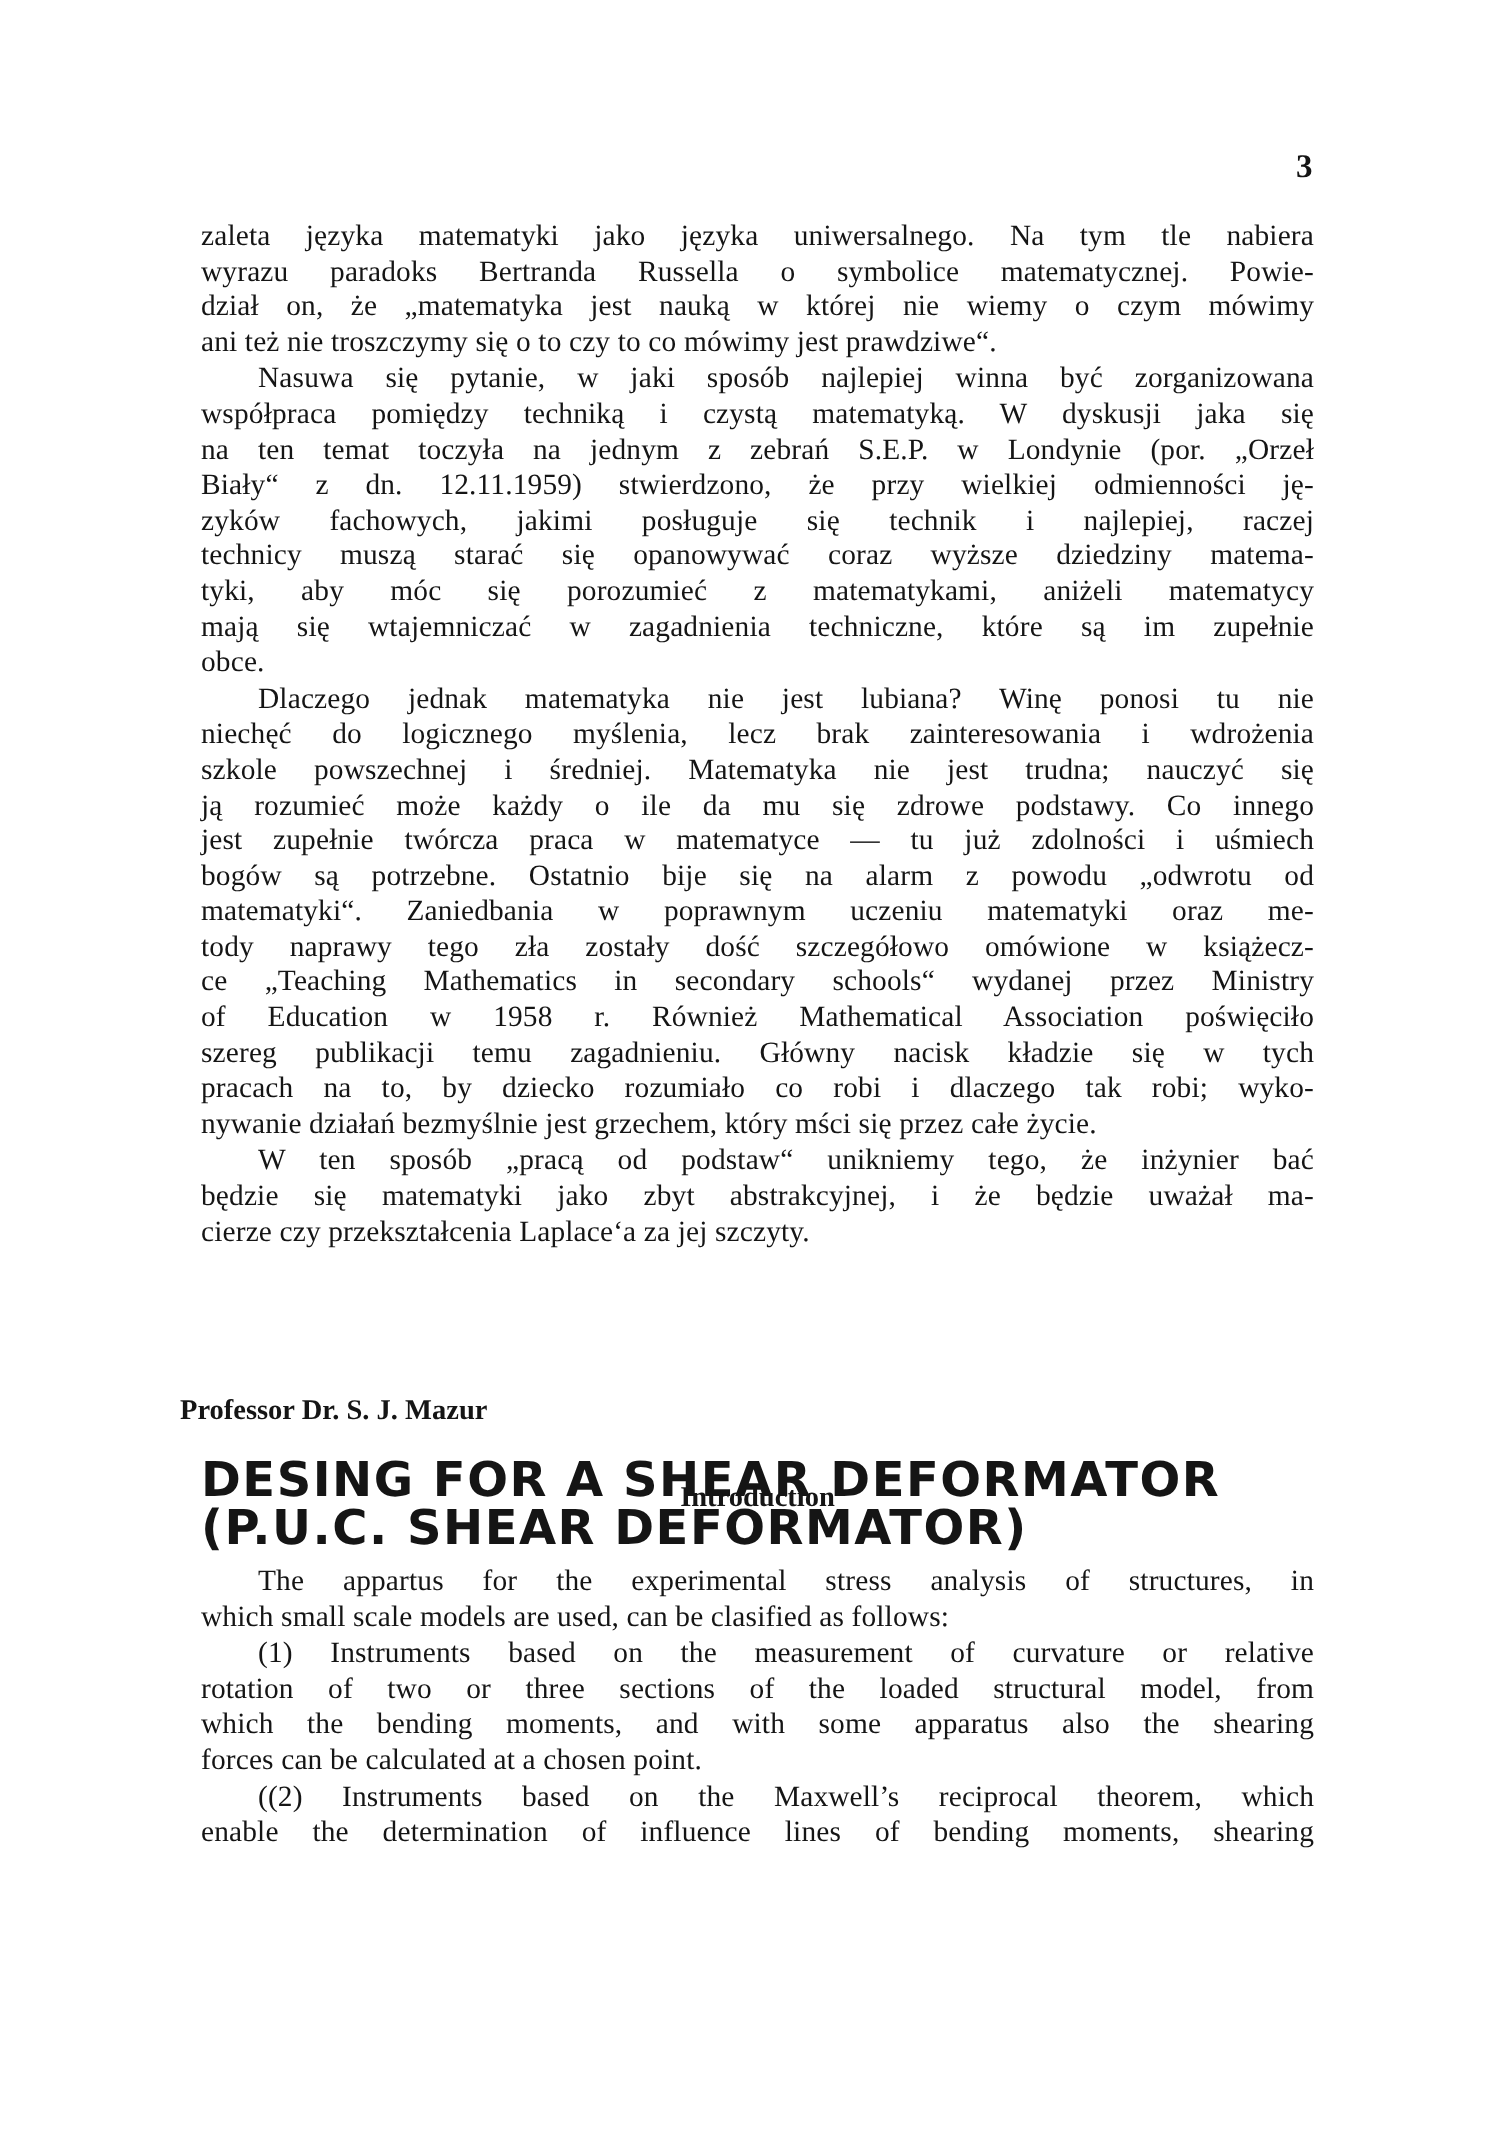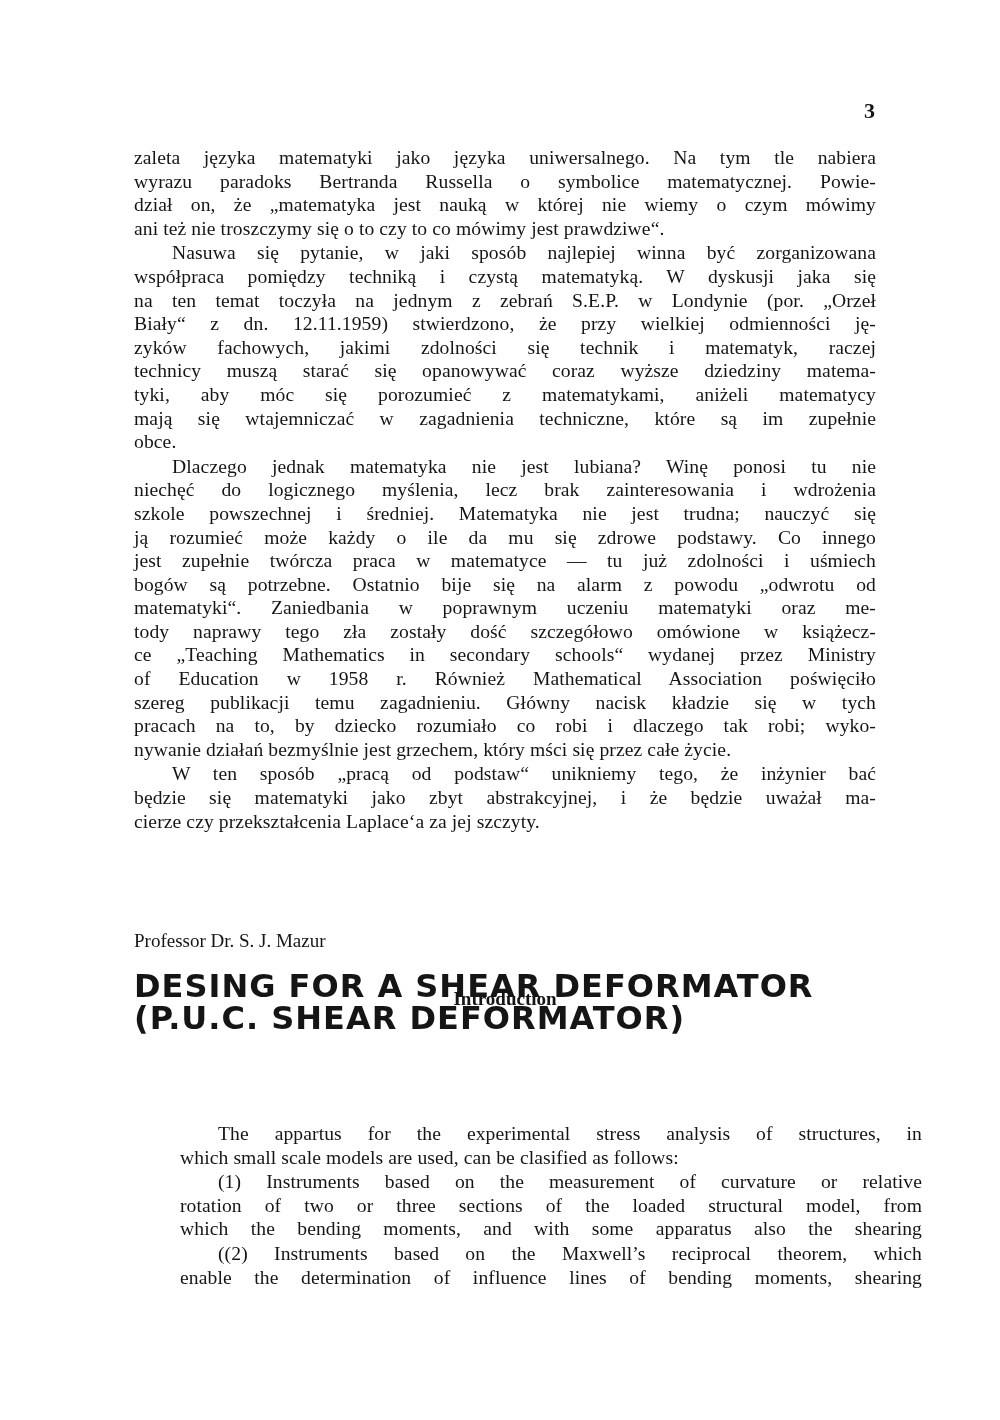--- a/index.html
+++ b/index.html
@@ -12,53 +12,53 @@
     position: absolute; left: 134px; width: 742px;
     font-family: "Liberation Serif", serif; font-size: 19.6px; line-height: 23.6px;
     letter-spacing: 0.1px;
   }
   .line { display: block; white-space: nowrap; text-align: justify; text-align-last: justify; }
   .line.last { text-align-last: left; }
   .indent { padding-left: 38px; }
   .p { margin: 0 0 1px 0; }
   #block1 { top: 146px; }
   .author {
-    position: absolute; left: 134px; top: 930px;
-    font-family: "Liberation Serif", serif; font-weight: normal; font-size: 19px;
+    position: absolute; left: 120px; top: 930px;
+    font-family: "Liberation Serif", serif; font-weight: bold; font-size: 19px;
   }
   .title {
     position: absolute; left: 134px; width: 742px; top: 970px;
     font-family: "DejaVu Sans", sans-serif; font-weight: bold; font-size: 32px;
     line-height: 32px; text-align: left; letter-spacing: 1px;
   }
   .subtitle {
     position: absolute; left: 134px; width: 742px; top: 988px;
     font-family: "Liberation Serif", serif; font-weight: bold; font-size: 19px;
     text-align: center;
   }
-  #block3 { top: 1122px; margin-left: 46px; }
+  #block3 { top: 1043px; }
 </style>
 </head>
 <body>
 
 <div class="page-number">3</div>
 
 <div id="block1" class="body-block">
     <div class="p">
       <span class="line">zaleta języka matematyki jako języka uniwersalnego. Na tym tle nabiera</span>
       <span class="line">wyrazu paradoks Bertranda Russella o symbolice matematycznej. Powie-</span>
       <span class="line">dział on, że „matematyka jest nauką w której nie wiemy o czym mówimy</span>
       <span class="line last">ani też nie troszczymy się o to czy to co mówimy jest prawdziwe“.</span>
     </div>
     <div class="p">
       <span class="line indent">Nasuwa się pytanie, w jaki sposób najlepiej winna być zorganizowana</span>
       <span class="line">współpraca pomiędzy techniką i czystą matematyką. W dyskusji jaka się</span>
       <span class="line">na ten temat toczyła na jednym z zebrań S.E.P. w Londynie (por. „Orzeł</span>
       <span class="line">Biały“ z dn. 12.11.1959) stwierdzono, że przy wielkiej odmienności ję-</span>
-      <span class="line">zyków fachowych, jakimi zdolności się technik i matematyk, raczej</span>
+      <span class="line">zyków fachowych, jakimi posługuje się technik i najlepiej, raczej</span>
       <span class="line">technicy muszą starać się opanowywać coraz wyższe dziedziny matema-</span>
       <span class="line">tyki, aby móc się porozumieć z matematykami, aniżeli matematycy</span>
       <span class="line">mają się wtajemniczać w zagadnienia techniczne, które są im zupełnie</span>
       <span class="line last">obce.</span>
     </div>
     <div class="p">
       <span class="line indent">Dlaczego jednak matematyka nie jest lubiana? Winę ponosi tu nie</span>
       <span class="line">niechęć do logicznego myślenia, lecz brak zainteresowania i wdrożenia</span>
       <span class="line">szkole powszechnej i średniej. Matematyka nie jest trudna; nauczyć się</span>
       <span class="line">ją rozumieć może każdy o ile da mu się zdrowe podstawy. Co innego</span>
@@ -90,18 +90,19 @@
 
 <div id="block3" class="body-block">
     <div class="p">
       <span class="line indent">The appartus for the experimental stress analysis of structures, in</span>
       <span class="line last">which small scale models are used, can be clasified as follows:</span>
     </div>
     <div class="p">
       <span class="line indent">(1) Instruments based on the measurement of curvature or relative</span>
       <span class="line">rotation of two or three sections of the loaded structural model, from</span>
       <span class="line">which the bending moments, and with some apparatus also the shearing</span>
+      <span class="line last">forces can be calculated at a chosen point.</span>
     </div>
     <div class="p">
       <span class="line indent">((2) Instruments based on the Maxwell’s reciprocal theorem, which</span>
       <span class="line">enable the determination of influence lines of bending moments, shearing</span>
     </div>
   </div>
 
 </body></html>

